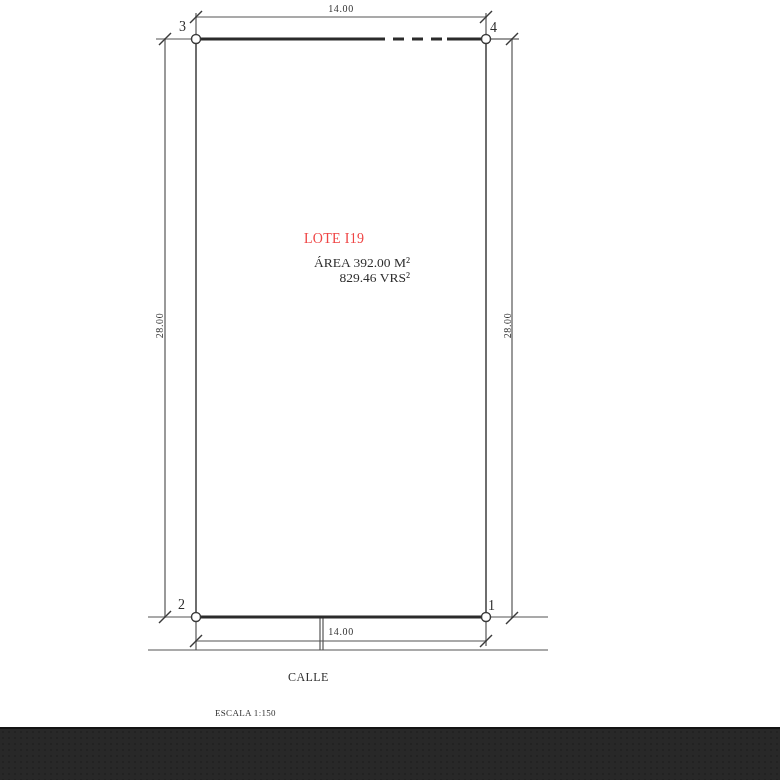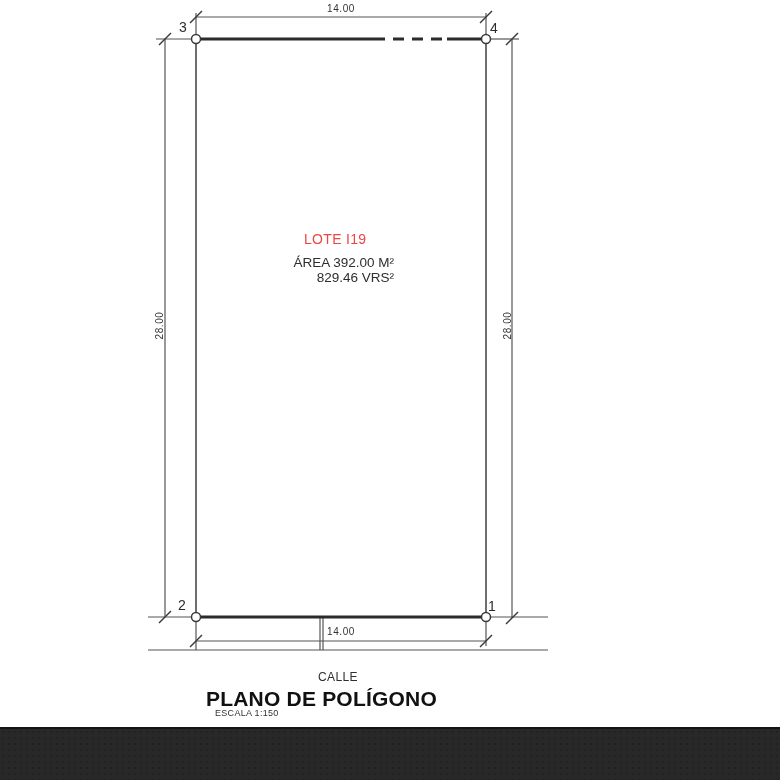--- a/index.html
+++ b/index.html
@@ -1,21 +1,21 @@
 <!DOCTYPE html>
 <html><head>
 <meta charset="utf-8">
 <style>
   html,body{margin:0;padding:0;background:#ffffff;}
   #canvas{
     position:relative;
     width:780px;height:780px;
     background:#ffffff;
     overflow:hidden;
-    font-family:Liberation Sans, sans-serif;
+    font-family:Liberation Serif, serif;
     color:#222;
   }
   .abs{position:absolute;}
   svg{position:absolute;left:0;top:0;}
   .dim-label{
     font-size:10px;
     letter-spacing:0.6px;
     color:#333;
     text-align:center;
     white-space:nowrap;
@@ -43,21 +43,20 @@
   .lot-area{
     font-size:13.5px;
     color:#2e2e2e;
     text-align:right;
     line-height:15px;
     white-space:nowrap;
   }
   .street-label{
     font-size:12px;
     color:#2e2e2e;
-    text-align:center;
     letter-spacing:0.4px;
     white-space:nowrap;
   }
   .plan-title{
     font-size:21px;
     font-weight:bold;
     color:#111;
     letter-spacing:0.2px;
     white-space:nowrap;
   }
@@ -142,25 +141,24 @@
   <div class="abs dim-label" style="left:296px;top:626px;width:90px;">14.00</div>
   <div class="abs dim-label-v" style="left:119px;top:320px;width:80px;">28.00</div>
   <div class="abs dim-label-v" style="left:467px;top:320px;width:80px;">28.00</div>
 
   <div class="abs corner-label" style="left:179px;top:19px;">3</div>
   <div class="abs corner-label" style="left:490px;top:20px;">4</div>
   <div class="abs corner-label" style="left:178px;top:597px;">2</div>
   <div class="abs corner-label" style="left:488px;top:598px;">1</div>
 
   <div class="abs lot-name" style="left:304px;top:231px;width:100px;">LOTE I19</div>
-  <div class="abs lot-area" style="left:284px;top:255px;width:110px;">
+  <div class="abs lot-area" style="left:300px;top:255px;width:110px;">
     <div>ÁREA 392.00 M²</div>
     <div>829.46 VRS²</div>
   </div>
 
   <div class="abs street-label" style="left:288px;top:670px;width:100px;">CALLE</div>
 
-  <div class="abs plan-title" style="left:206px;top:687px;">PLANO DE POLÍGONO</div>
   <div class="abs plan-scale" style="left:207px;top:708px;margin-left:8px;">ESCALA 1:150</div>
 
   <div class="abs footer-bar"></div>
 
 </div>
 
 </body></html>

